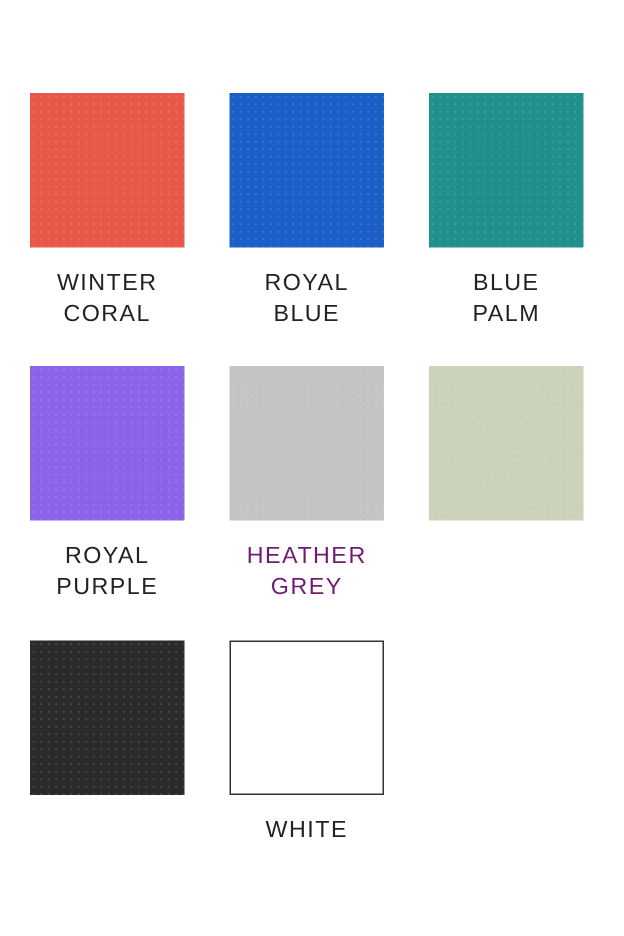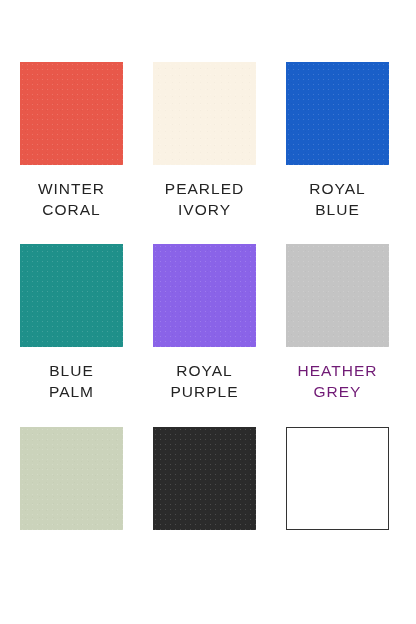--- a/index.html
+++ b/index.html
@@ -91,25 +91,20 @@
 
 <div id="swatch-board">
   <div class="swatch-grid">
 
     <div class="swatch-cell">
       <div class="swatch-chip" style="background-color: rgb(232, 88, 74);"></div>
       <div class="swatch-label" style="color: rgb(35, 35, 35);">WINTER
 CORAL</div>
     </div>
 
-    <div class="swatch-cell">
-      <div class="swatch-chip" style="background-color: rgb(250, 242, 228);"></div>
-      <div class="swatch-label" style="color: rgb(35, 35, 35);">PEARLED
-IVORY</div>
-    </div>
 
     <div class="swatch-cell">
       <div class="swatch-chip" style="background-color: rgb(26, 95, 200);"></div>
       <div class="swatch-label" style="color: rgb(35, 35, 35);">ROYAL
 BLUE</div>
     </div>
 
     <div class="swatch-cell">
       <div class="swatch-chip" style="background-color: rgb(31, 144, 138);"></div>
       <div class="swatch-label" style="color: rgb(35, 35, 35);">BLUE
@@ -131,16 +126,17 @@
     <div class="swatch-cell">
       <div class="swatch-chip" style="background-color: rgb(203, 211, 187);"></div>
     </div>
 
     <div class="swatch-cell">
       <div class="swatch-chip" style="background-color: rgb(43, 43, 43);"></div>
     </div>
 
     <div class="swatch-cell">
       <div class="swatch-chip outlined" style="background-color: rgb(255, 255, 255); border-color: rgb(51, 51, 51);"></div>
+      <div class="swatch-label" style="color: rgb(35, 35, 35);">WHITE</div>
     </div>
 
   </div>
 </div>
 
 </body></html>

